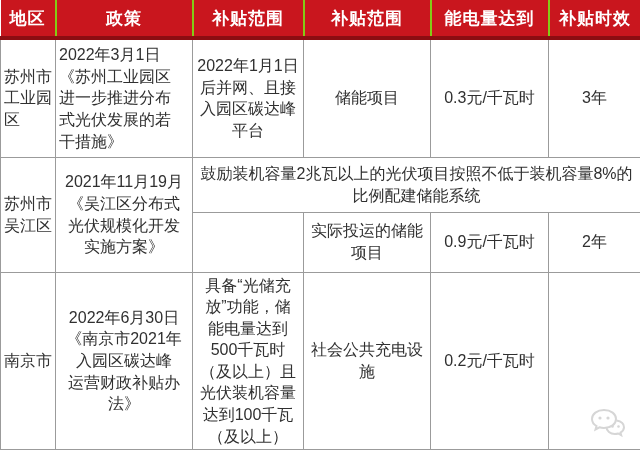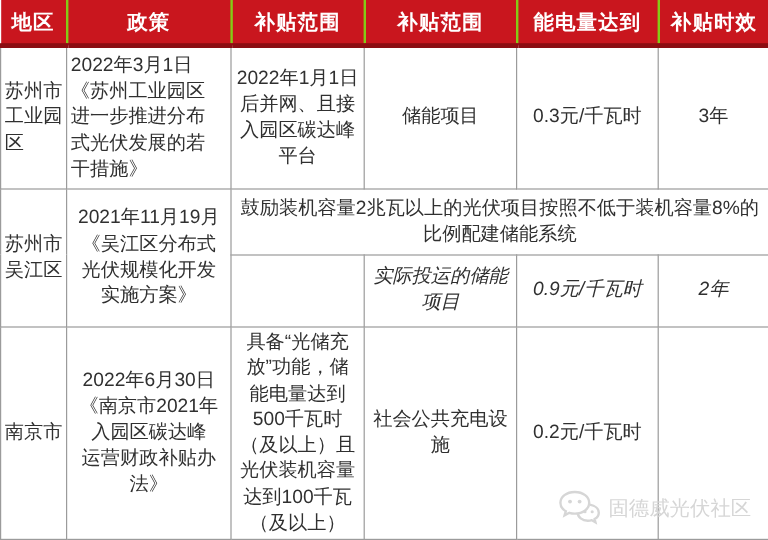--- a/index.html
+++ b/index.html
@@ -38,21 +38,21 @@
     font-size: 16px;
     line-height: 1.35;
     white-space: pre-line;
     padding: 2px 3px;
     word-break: break-all;
   }
   tbody td.al { text-align: left; }
 
   tr.r1 { height: 119px; }
   tr.r2a { height: 55px; }
-  tr.r2b { height: 60px; font-style: italic; }
+  tr.r2b { height: 60px; }
   tr.r3 { height: 175px; }
 
   
   .watermark {
     position: absolute;
     right: 14px;
     bottom: 12px;
     display: flex;
     align-items: center;
     gap: 6px;
@@ -150,14 +150,13 @@
         <path d="M26.5 12.5 C31 13.3 34 16 34 19.2 C34 21.4 32.6 23.3 30.5 24.5 L31.2 27.2 L28.2 25.5 C27.1 25.9 26 26 24.8 26 C20.2 26 16.5 23 16.5 19.2"></path>
       </g>
       <g fill="#d6d6d6">
         <circle cx="10" cy="10" r="1.6"></circle>
         <circle cx="18" cy="10" r="1.6"></circle>
         <circle cx="22.5" cy="18.5" r="1.3"></circle>
         <circle cx="28.5" cy="18.5" r="1.3"></circle>
       </g>
     </svg>
   </span>
-  <span>固德威光伏社区</span>
 </div>
 
 </body></html>

